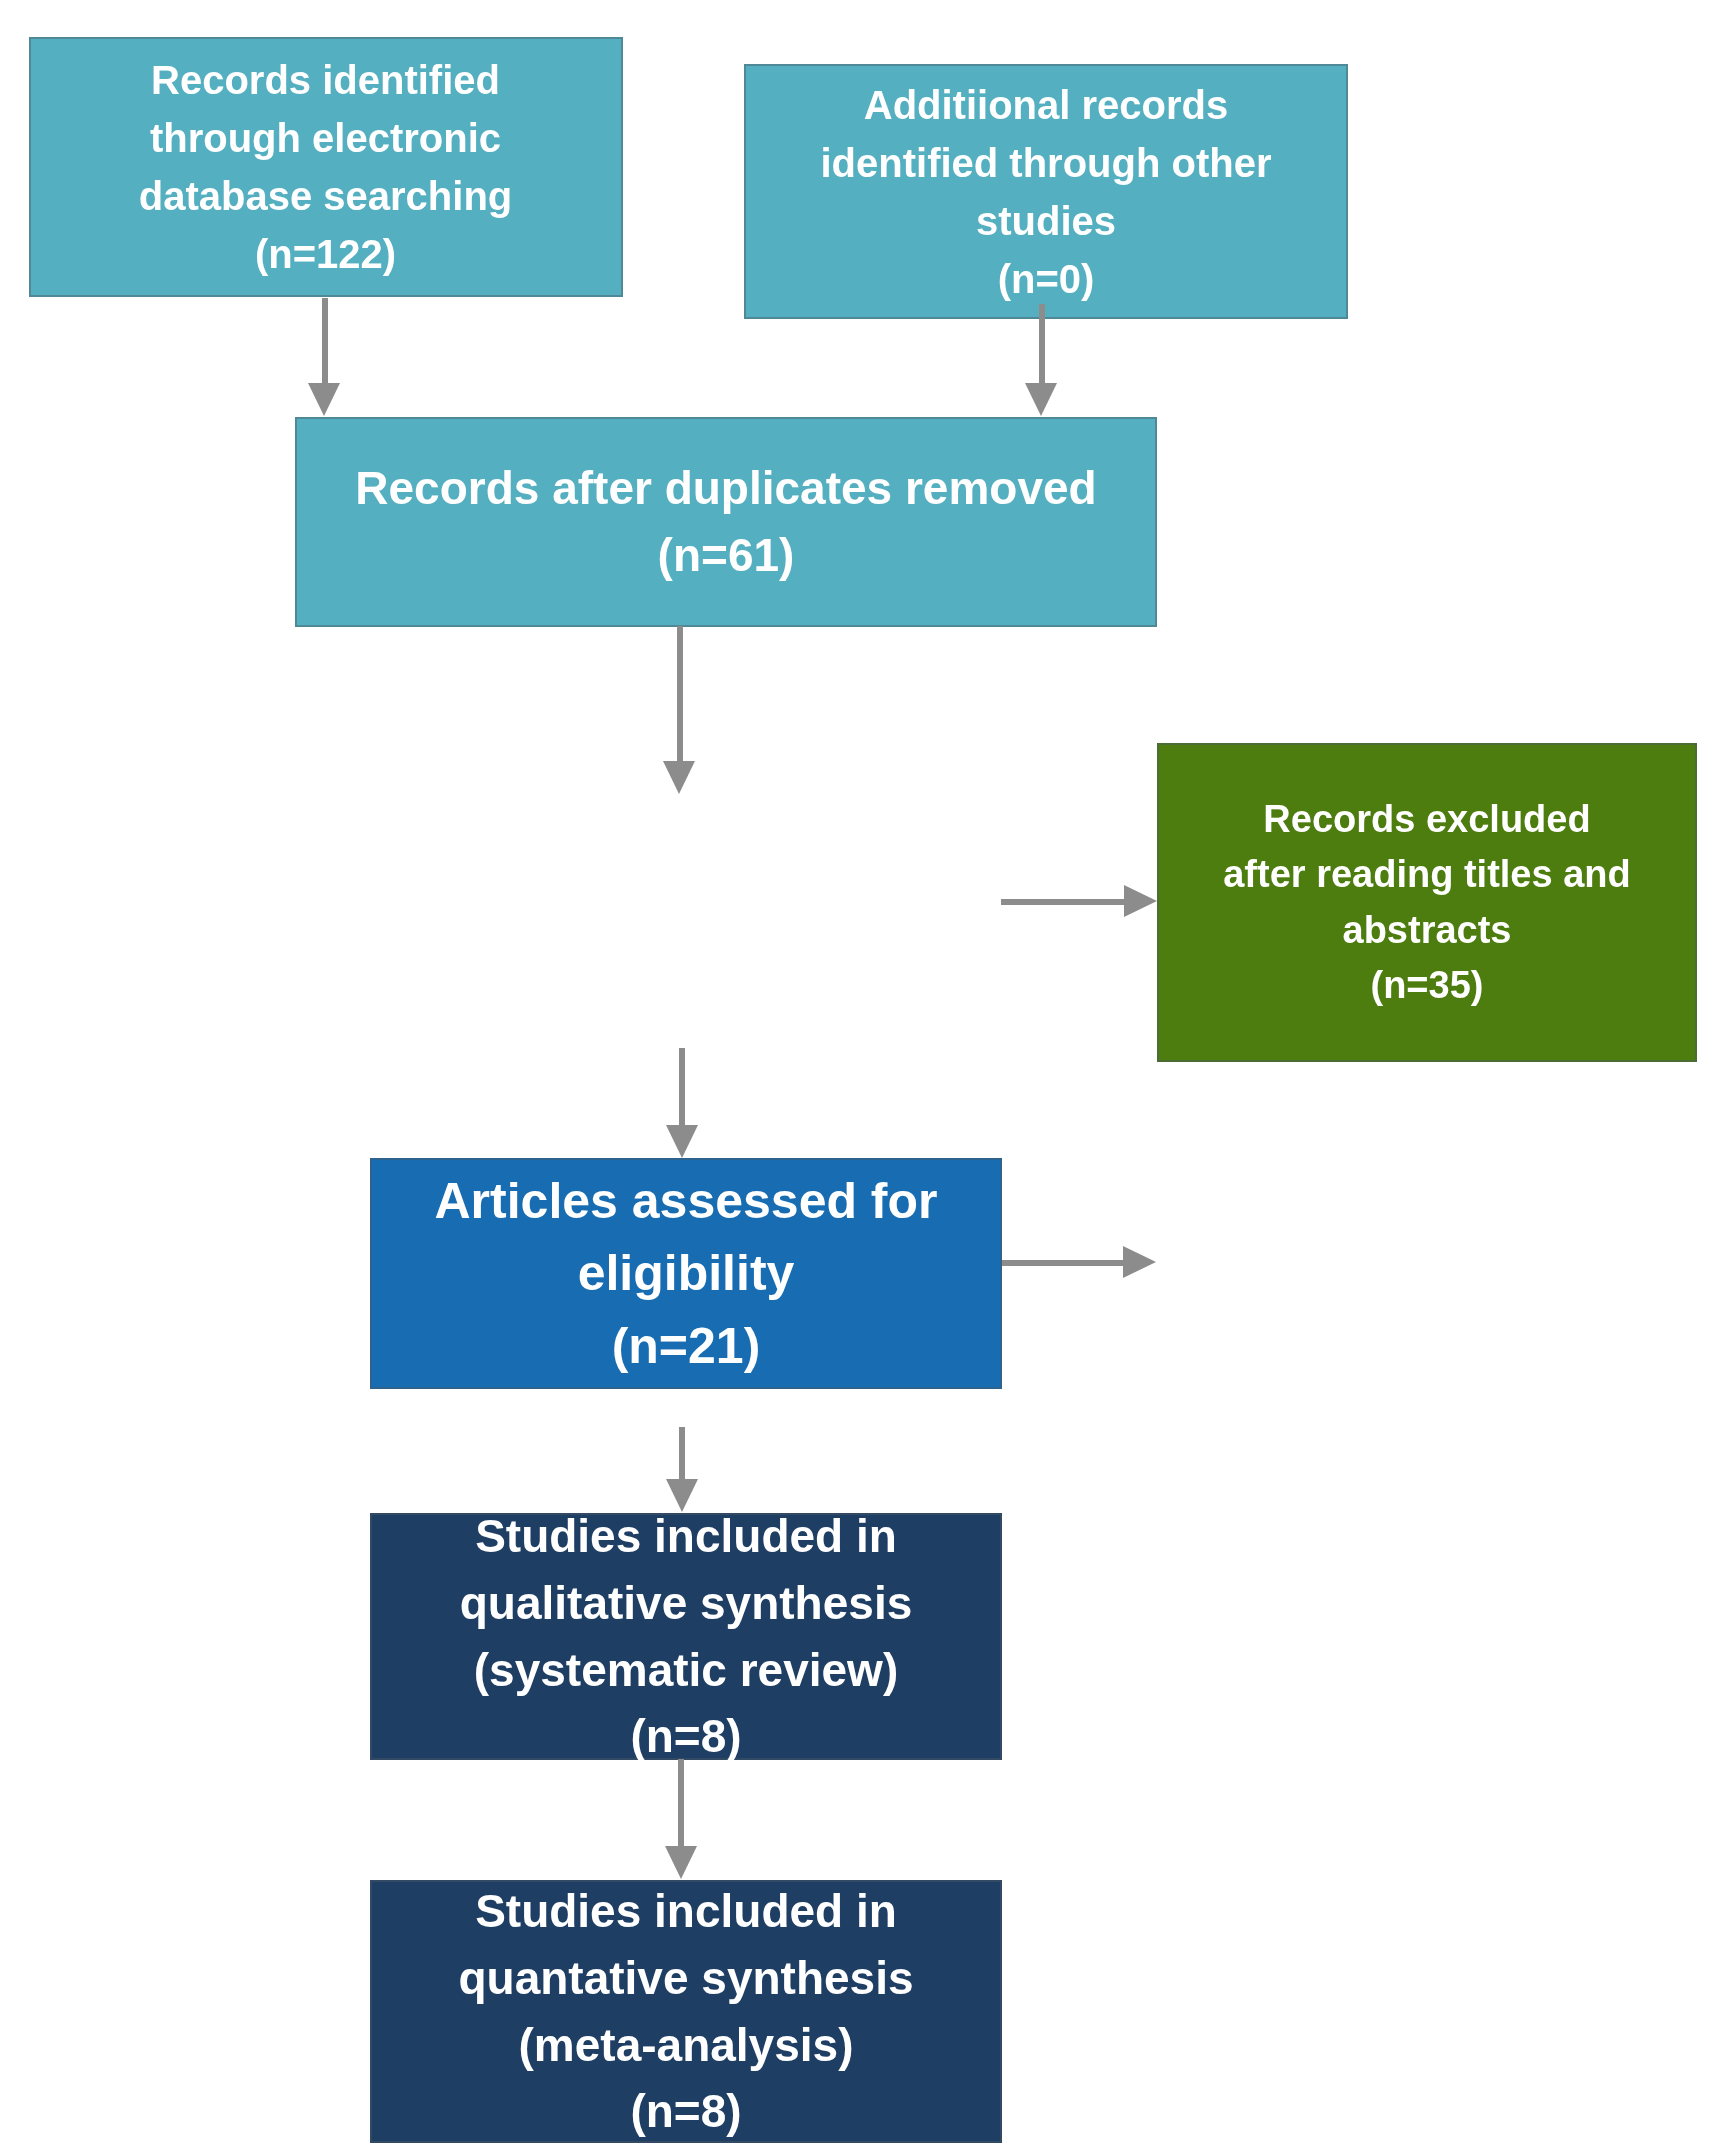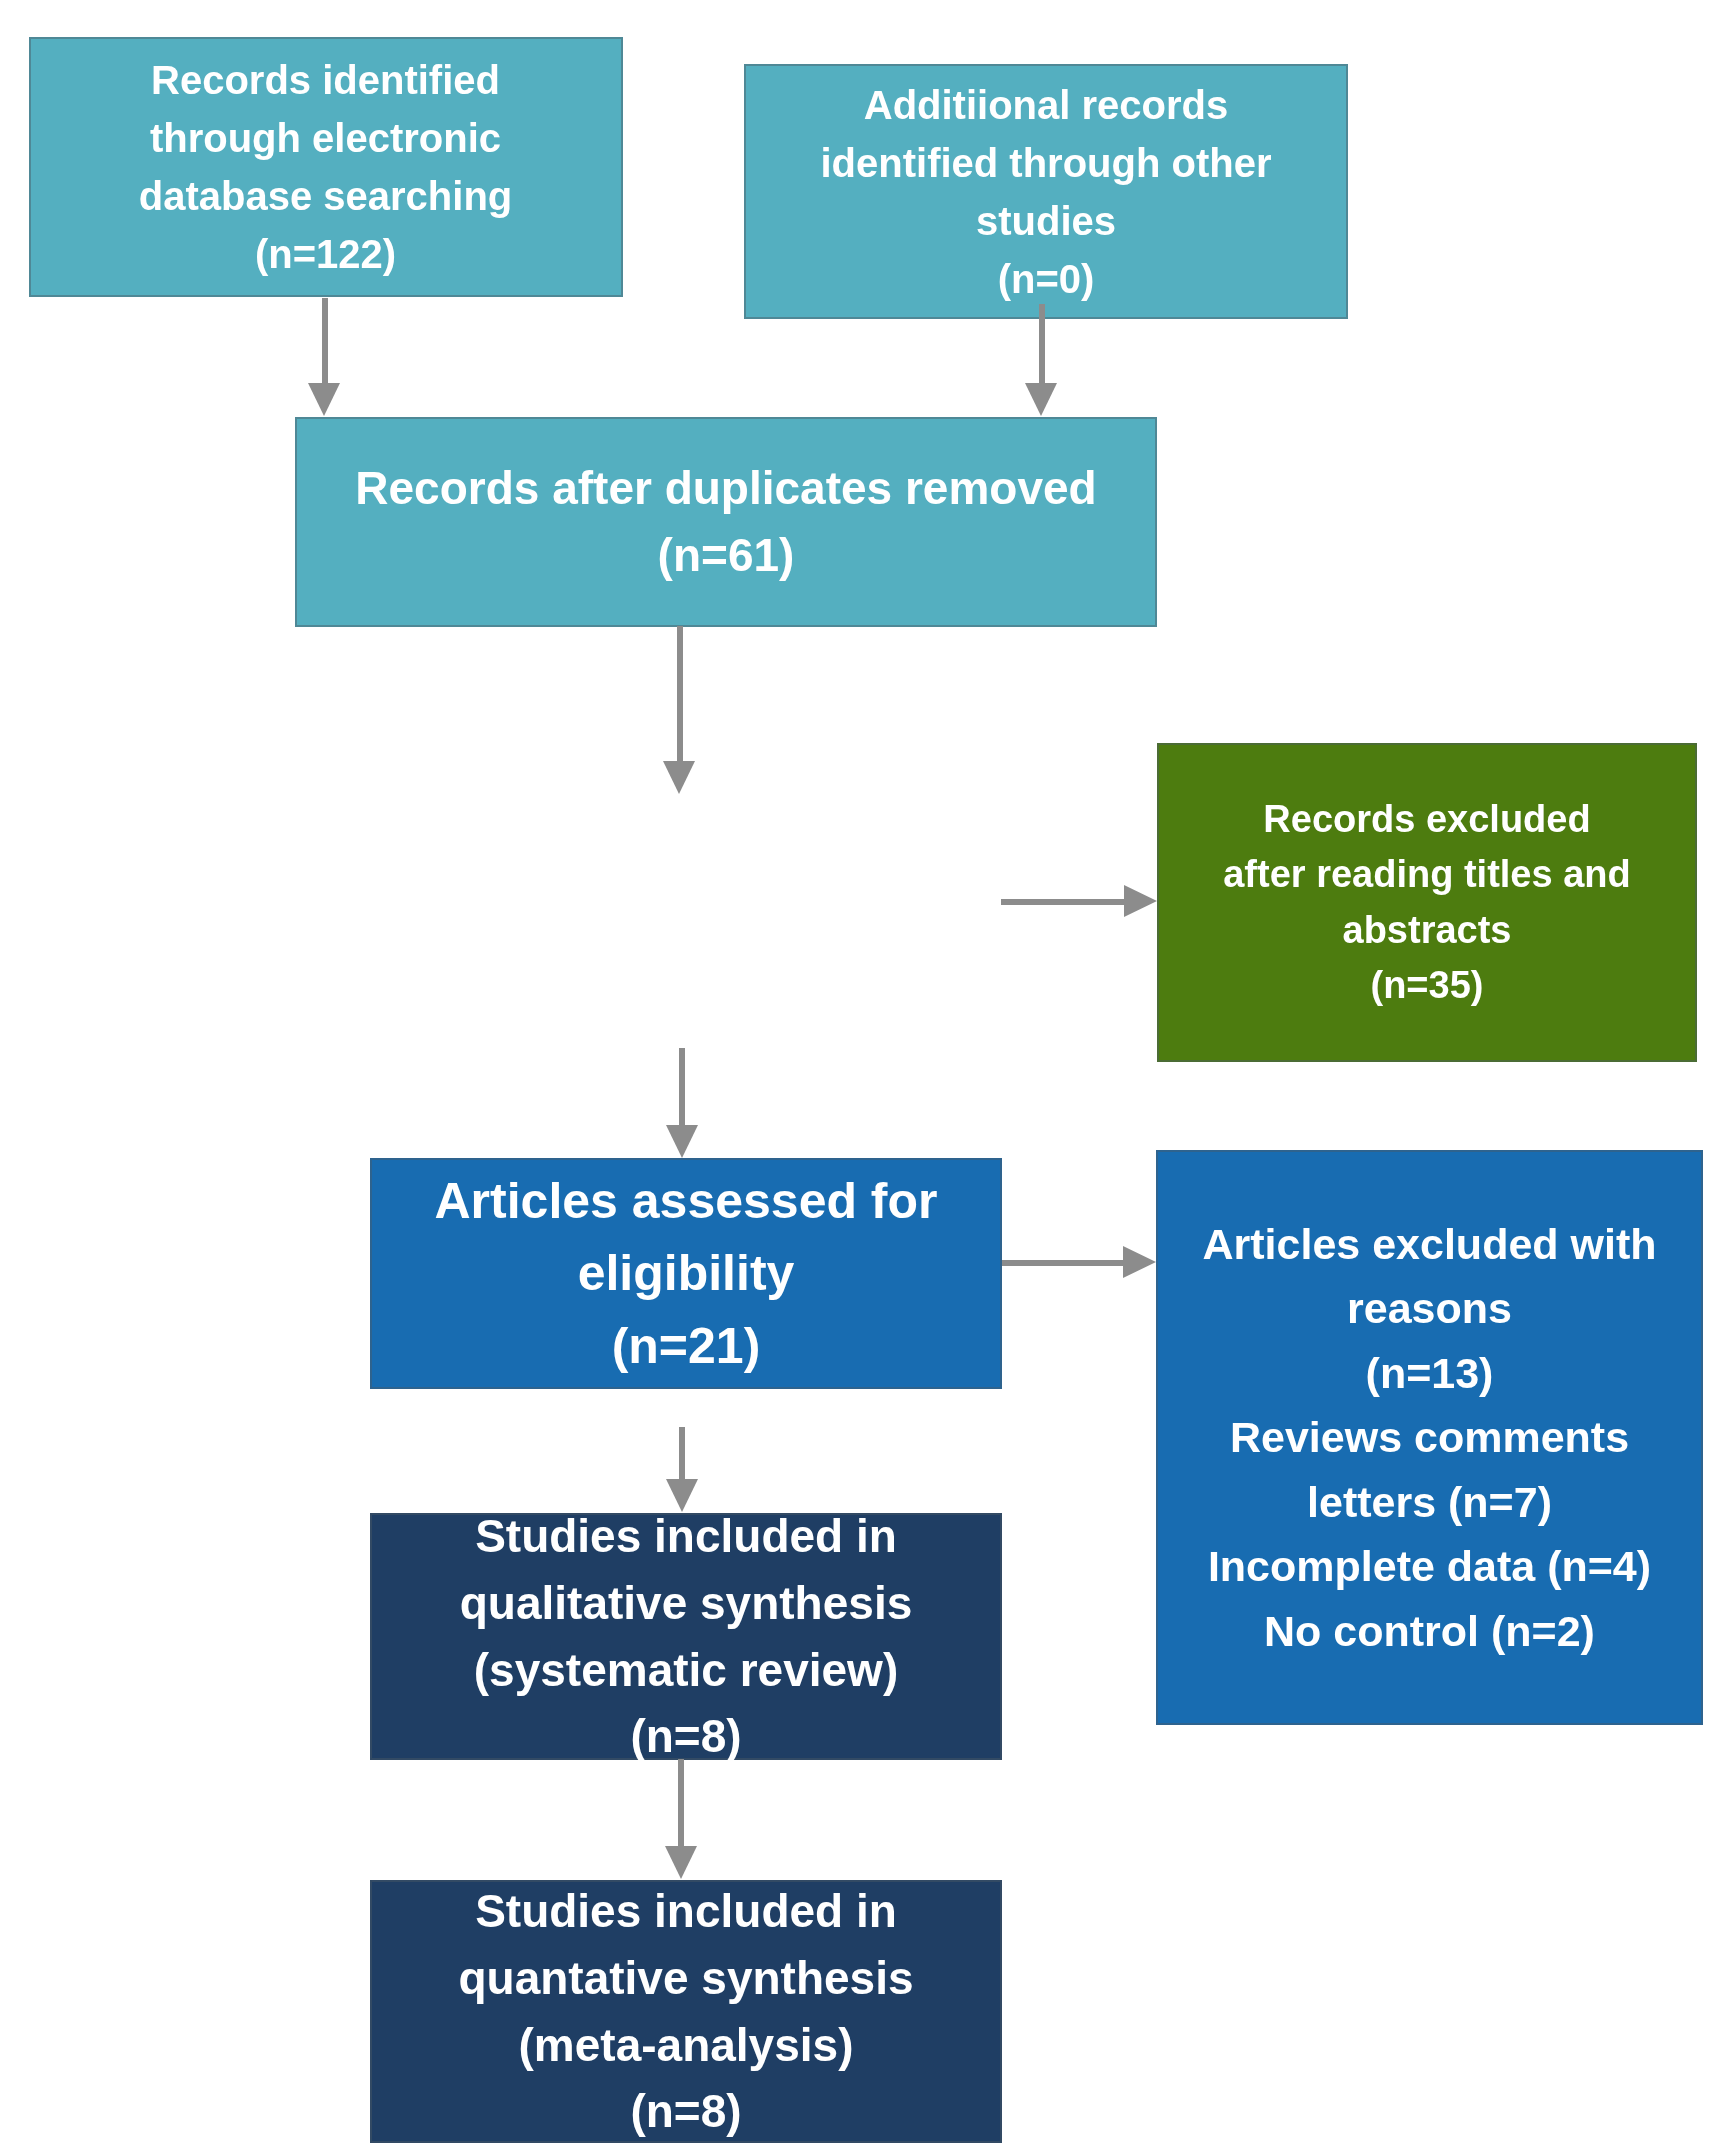--- a/index.html
+++ b/index.html
@@ -68,27 +68,20 @@
 
   <div class="box" id="box-excluded-screen" style="background-color: #4d7c0f;">Records excluded
 after reading titles and
 abstracts
 (n=35)</div>
 
   <div class="box" id="box-assessed" style="background-color: rgb(24, 108, 177);">Articles assessed for
 eligibility
 (n=21)</div>
 
-  <div class="box" id="box-excluded-reasons" style="background-color: rgb(24, 108, 177);">Articles excluded with
-reasons
-(n=13)
-Reviews comments
-letters (n=7)
-Incomplete data (n=4)
-No control (n=2)</div>
 
   <div class="box" id="box-qualitative" style="background-color: rgb(31, 62, 100);">Studies included in
 qualitative synthesis
 (systematic review)
 (n=8)</div>
 
   <div class="box" id="box-quantitative" style="background-color: rgb(31, 62, 100);">Studies included in
 quantative synthesis
 (meta-analysis)
 (n=8)</div>

